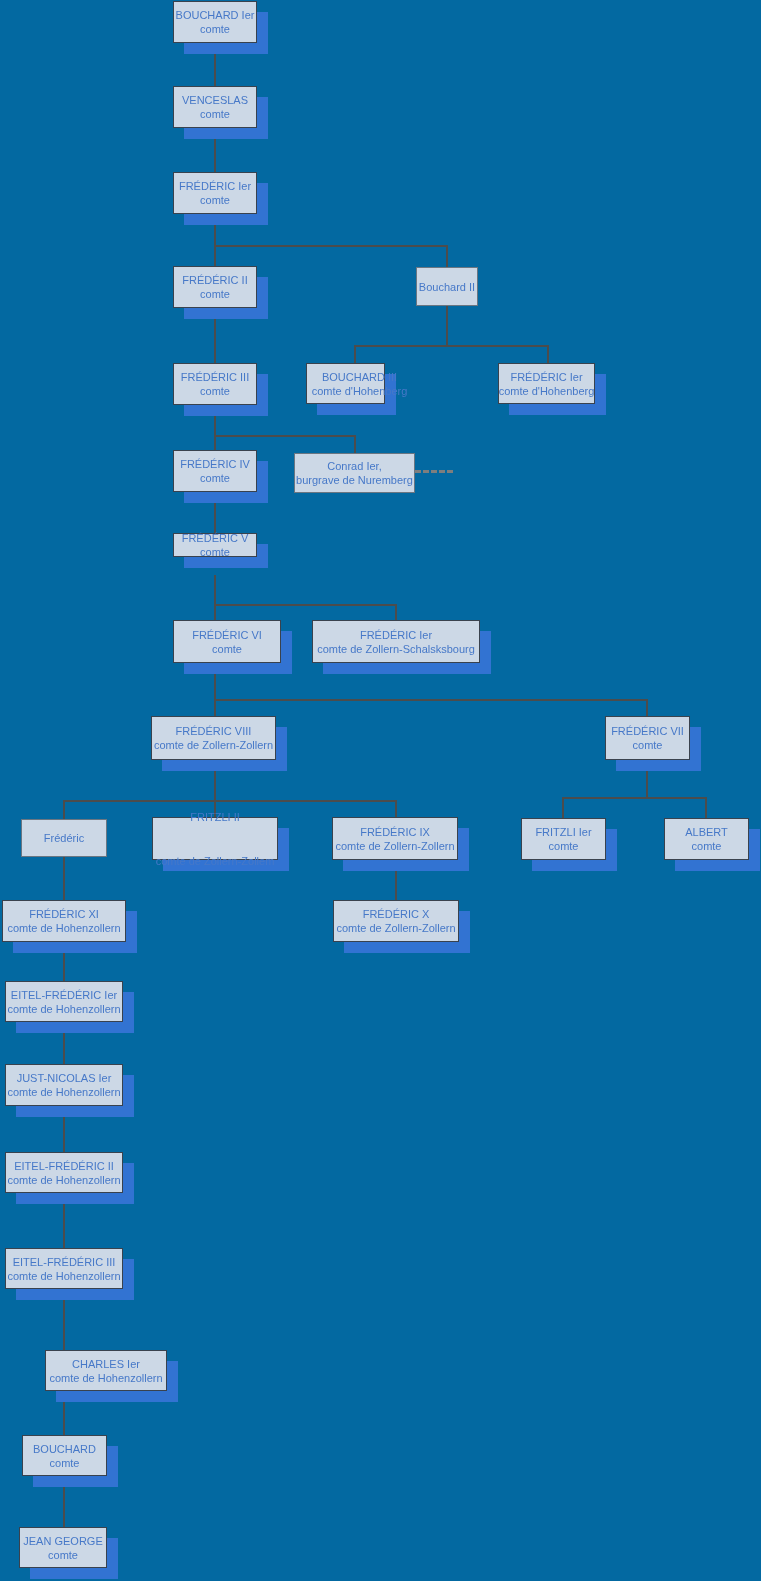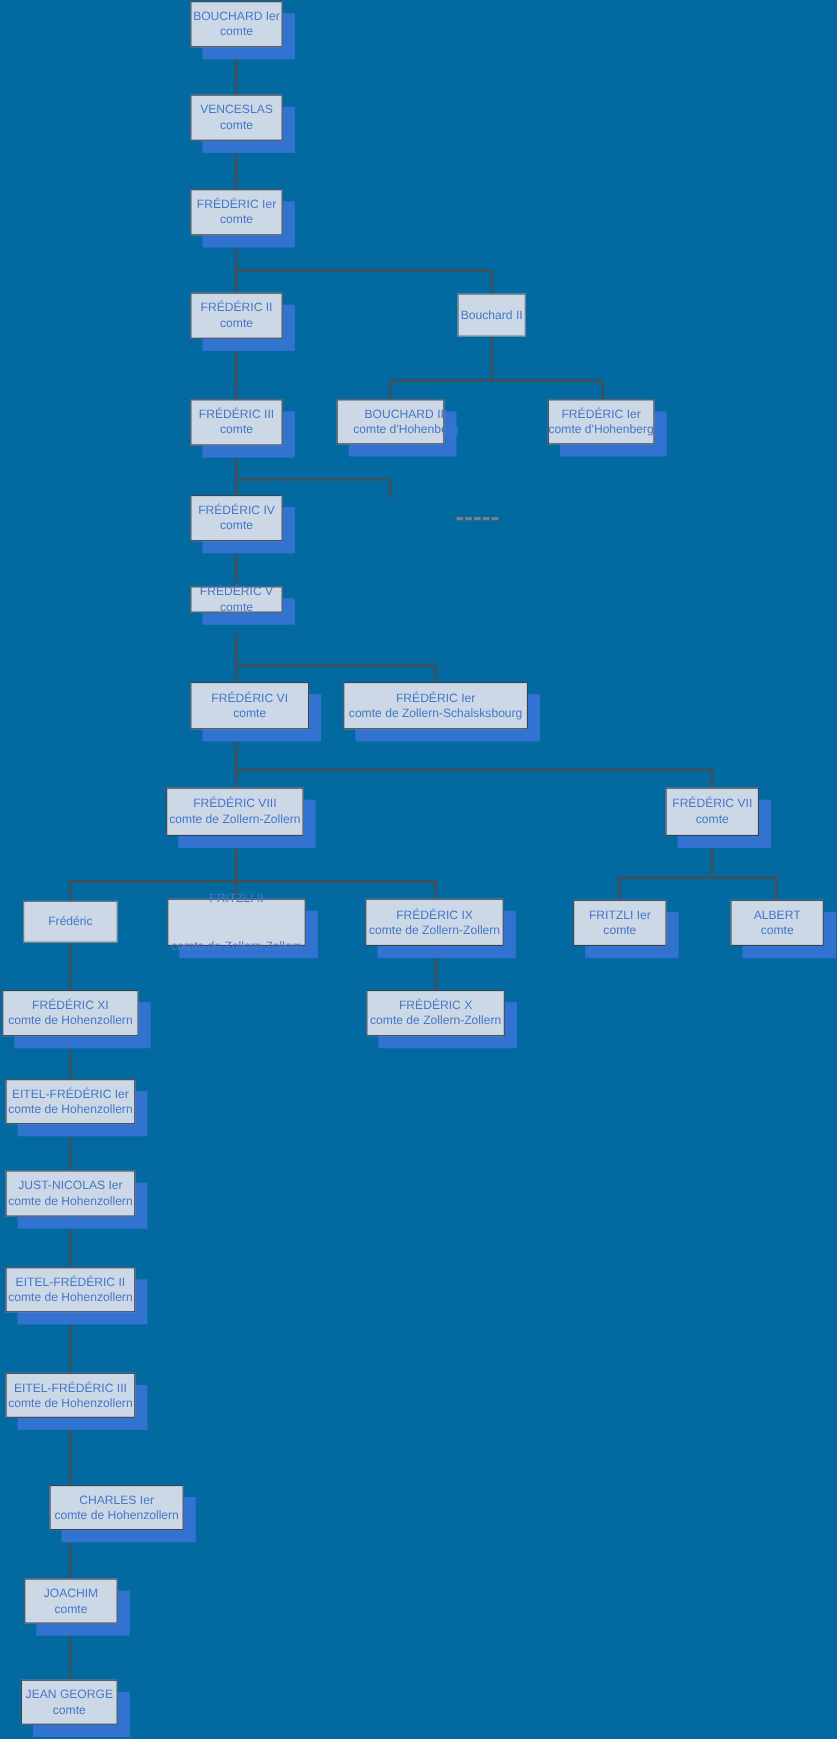--- a/index.html
+++ b/index.html
@@ -94,31 +94,35 @@
       <div class="nm">FRÉDÉRIC II</div>
       <div class="st">comte</div>
     </div>
     <div class="node plain" style="left: 416px; top: 267px; width: 62px; height: 39px;">
       <div class="nm">Bouchard II</div>
     </div>
     <div class="node shadow" style="left: 173px; top: 363px; width: 84px; height: 42px;">
       <div class="nm">FRÉDÉRIC III</div>
       <div class="st">comte</div>
     </div>
-    <div class="node shadow" style="left: 306px; top: 363px; width: 98px; height: 41px; padding-left: 28px;">
+    <div class="node shadow" style="left: 306px; top: 363px; width: 79px; height: 41px; padding-left: 28px;">
       <div class="nm">BOUCHARD III</div>
       <div class="st">comte d'Hohenberg</div>
     </div>
     <div class="node shadow" style="left: 498px; top: 363px; width: 97px; height: 41px;">
       <div class="nm">FRÉDÉRIC Ier</div>
       <div class="st">comte d'Hohenberg</div>
     </div>
     <div class="node shadow" style="left: 173px; top: 450px; width: 84px; height: 42px;">
       <div class="nm">FRÉDÉRIC IV</div>
       <div class="st">comte</div>
+    </div>
+    <div class="node plain" style="left: 294px; top: 453px; width: 121px; height: 40px;">
+      <div class="nm">Conrad Ier,</div>
+      <div class="st">burgrave de Nuremberg</div>
     </div>
     <div class="node shadow" style="left: 173px; top: 533px; width: 84px; height: 24px;">
       <div class="nm">FRÉDÉRIC V</div>
       <div class="st">comte</div>
     </div>
     <div class="node shadow" style="left: 173px; top: 620px; width: 108px; height: 43px;">
       <div class="nm">FRÉDÉRIC VI</div>
       <div class="st">comte</div>
     </div>
     <div class="node shadow" style="left: 312px; top: 620px; width: 168px; height: 43px;">
@@ -174,20 +178,20 @@
     </div>
     <div class="node shadow" style="left: 5px; top: 1248px; width: 118px; height: 41px;">
       <div class="nm">EITEL-FRÉDÉRIC III</div>
       <div class="st">comte de Hohenzollern</div>
     </div>
     <div class="node shadow" style="left: 2px; top: 1350px; width: 122px; height: 41px; margin-left: 43px;">
       <div class="nm">CHARLES Ier</div>
       <div class="st">comte de Hohenzollern</div>
     </div>
     <div class="node shadow" style="left: 22px; top: 1435px; width: 85px; height: 41px;">
-      <div class="nm">JOACHIM</div>
+      <div class="nm">BOUCHARD</div>
       <div class="st">comte</div>
     </div>
     <div class="node shadow" style="left: 19px; top: 1527px; width: 88px; height: 41px;">
       <div class="nm">JEAN GEORGE</div>
       <div class="st">comte</div>
     </div>
   </div>
 
 </body></html>

